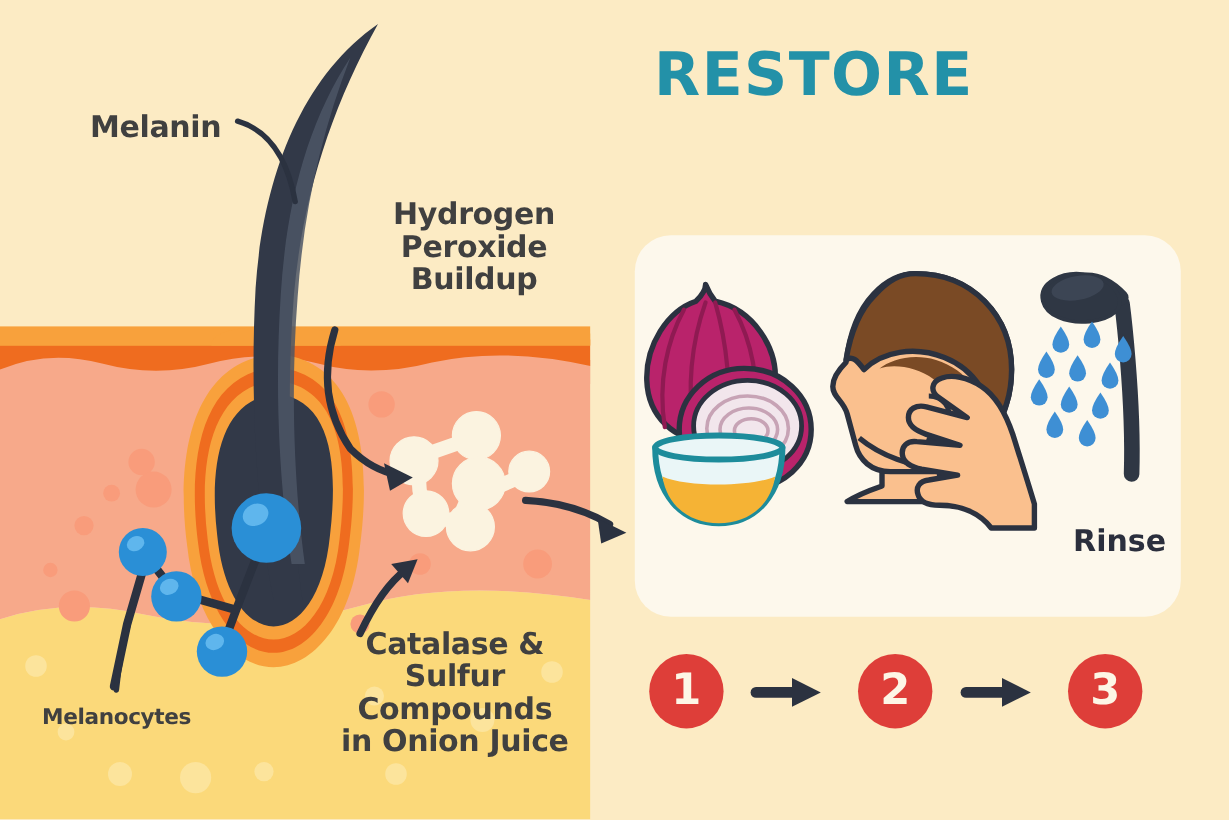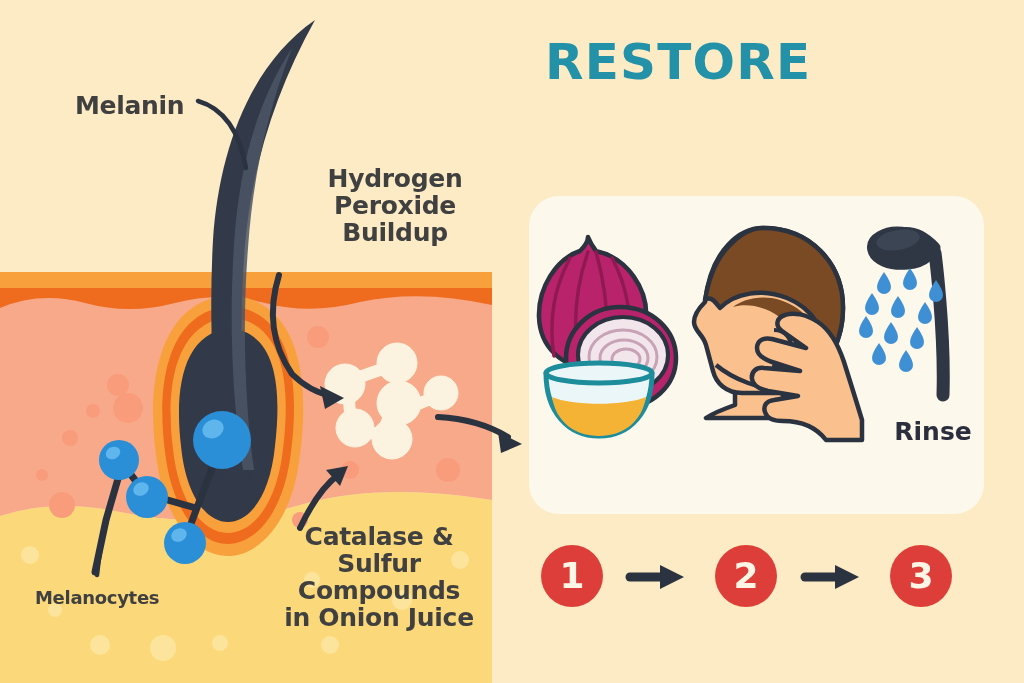--- a/index.html
+++ b/index.html
@@ -61,21 +61,21 @@
     font-family:"DejaVu Sans", sans-serif;
     font-weight:bold;
     font-size:25px;
     color:#2B2F3D;
     text-align:center;
     line-height:1.15;
     white-space:pre;
   }
   #step-lbl-0 { left:520px; top:423px; width:160px; }
   #step-lbl-1 { left:690px; top:423px; width:180px; }
-  #step-lbl-2 { left:868px; top:418px; width:130px; }
+  #step-lbl-2 { left:868px; top:437px; width:130px; }
 
   .step-num {
     position:absolute;
     width:62px; height:62px; border-radius:50%;
     background:#DE3E39;
     color:#FDF6E6;
     font-family:"DejaVu Sans", sans-serif;
     font-weight:bold;
     font-size:36px;
     display:flex; align-items:center; justify-content:center;

